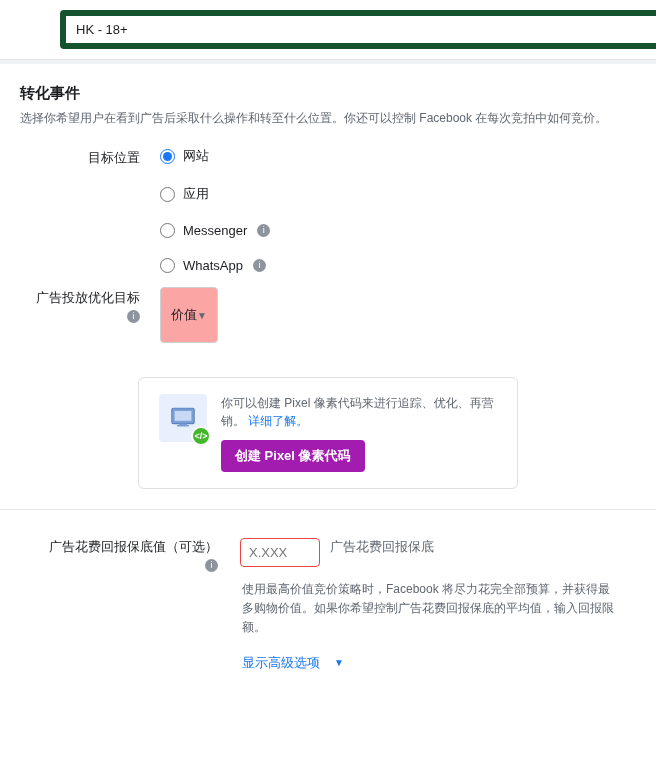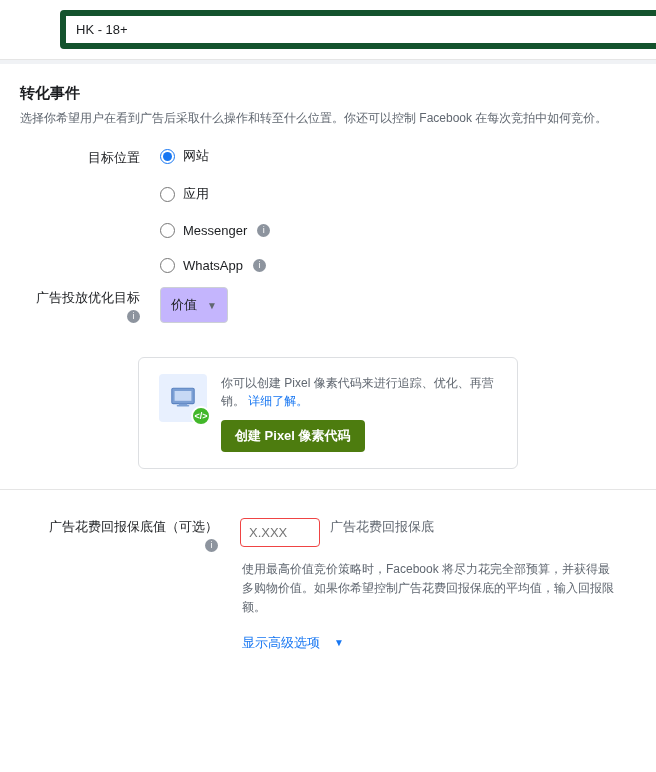--- a/index.html
+++ b/index.html
@@ -124,27 +124,27 @@
       font-size: 9px;
       text-align: center;
       line-height: 13px;
       cursor: pointer;
       margin-left: 2px;
     }
 
     .dropdown-btn {
       display: inline-flex;
       align-items: center;
-      gap: 10px;
+      gap: 0;
       border: 1px solid #ccd0d5;
       border-radius: 4px;
-      padding: 8px 10px;
-      font-size: 13px;
-      color: #1c1e21;
-      background: #c4b5fd;
+      padding: 18px 10px;
+      font-size: 13px;
+      color: #1c1e21;
+      background: #fca5a5;
       cursor: pointer;
     }
 
     .dropdown-btn .chevron {
       font-size: 10px;
       color: #606770;
     }
 
     .pixel-card {
       border: 1px solid #dddfe2;
@@ -216,21 +216,21 @@
       margin-bottom: 10px;
     }
 
     .pixel-desc a {
       color: #1877f2;
       text-decoration: none;
     }
 
     .create-pixel-btn {
       display: inline-block;
-      background: #4d7c0f;
+      background: #a21caf;
       color: white;
       border: none;
       border-radius: 4px;
       padding: 7px 14px;
       font-size: 13px;
       font-weight: 600;
       cursor: pointer;
     }
 
     .bottom-section {

